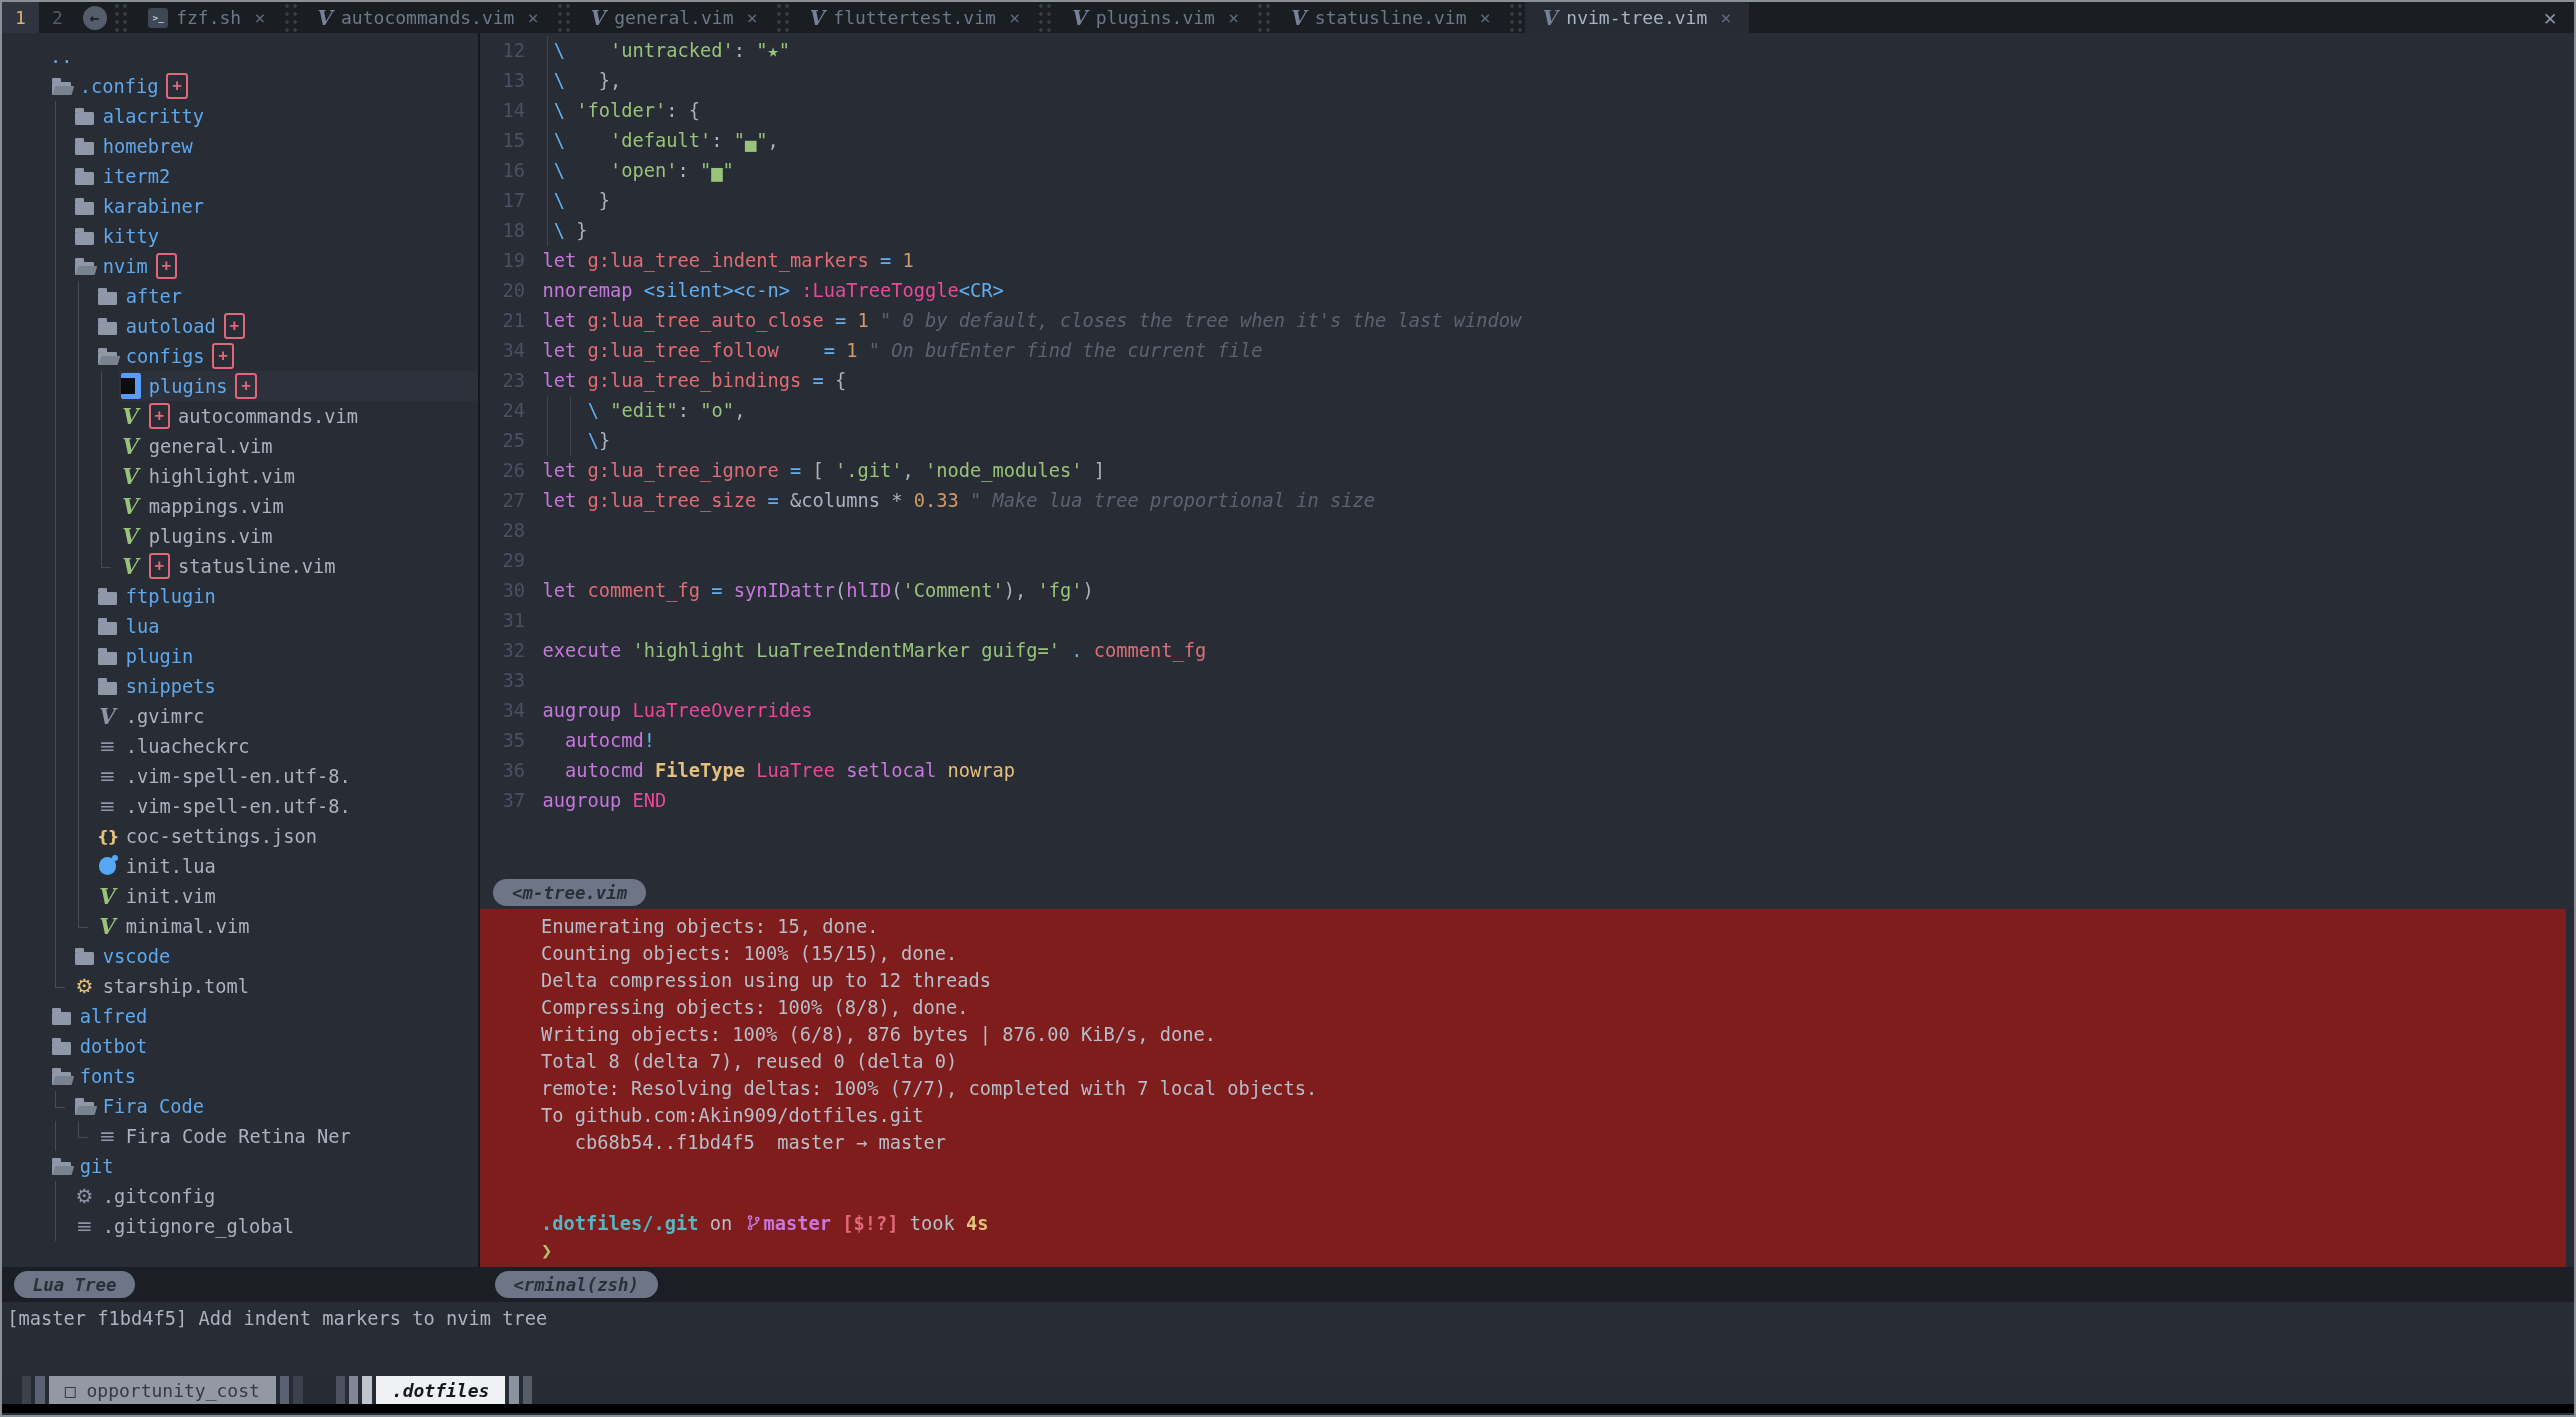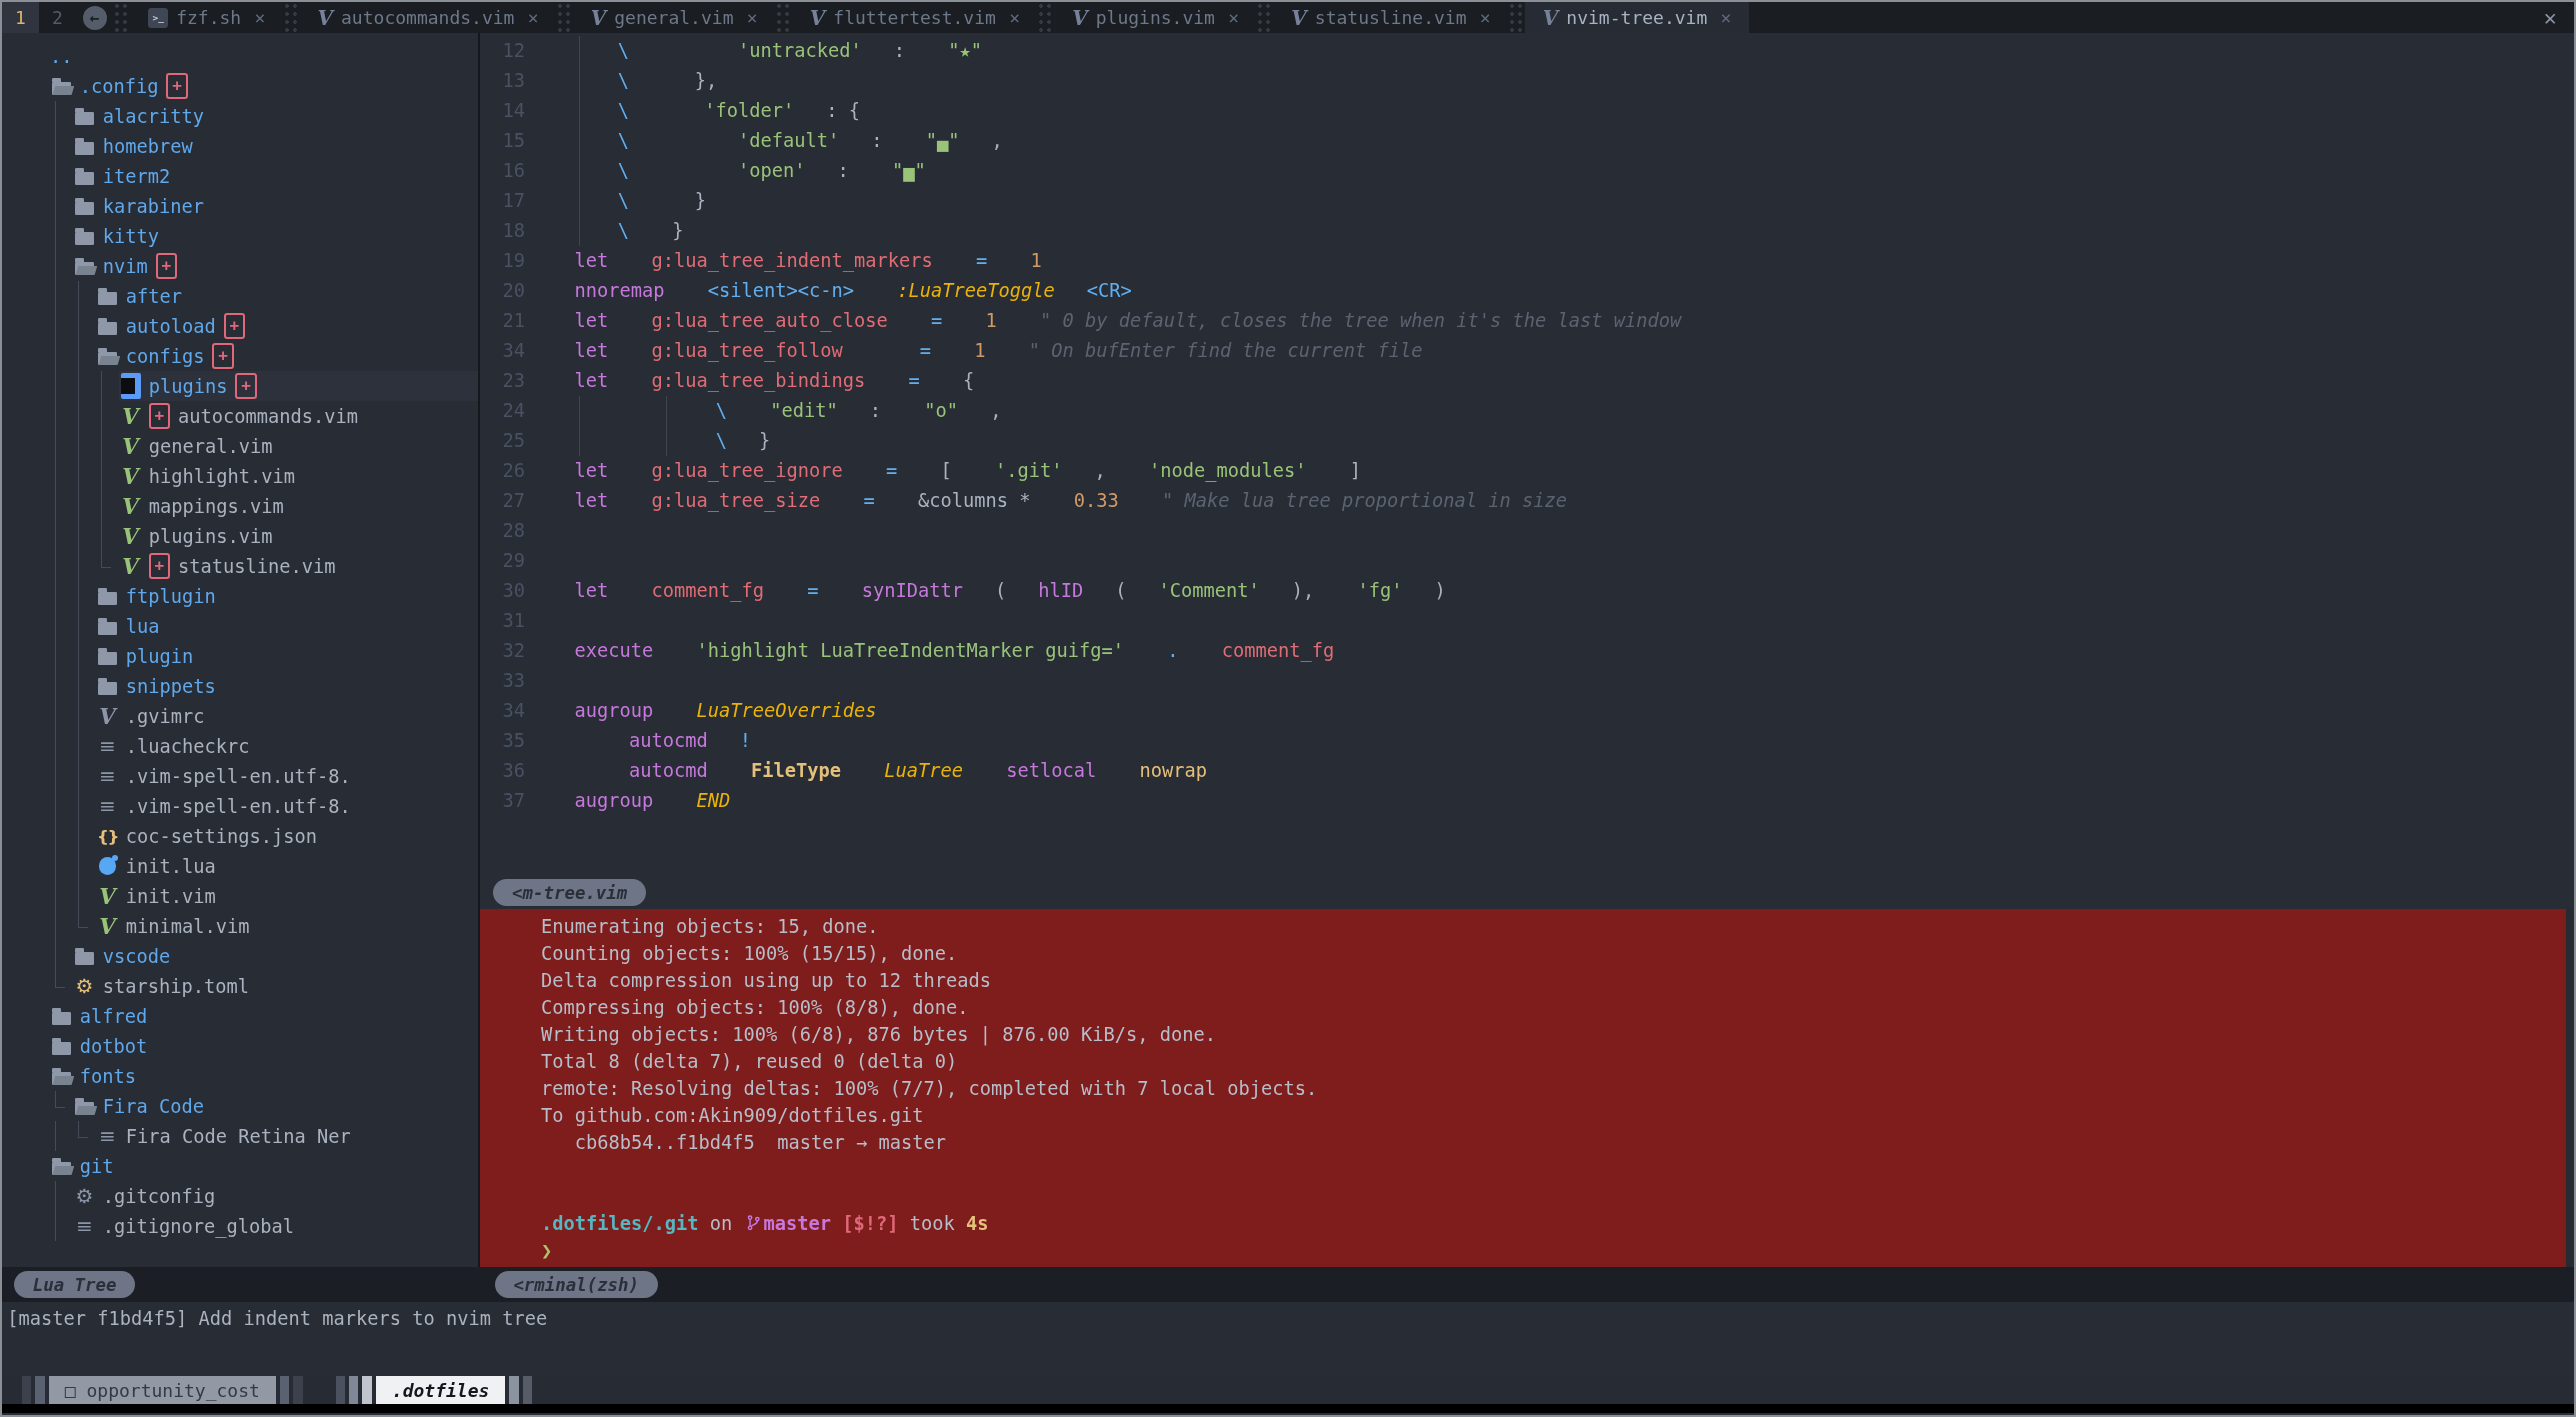--- a/index.html
+++ b/index.html
@@ -40,28 +40,28 @@
   .gear-y{color:#e5c07b;} .gear-gr{color:#8c96a8;}
   .cursorg{width:20px;height:25.4px;background:#5b9bf8;border-radius:2px;position:relative;}
   .cursorg::after{content:"";position:absolute;left:0px;top:4.7px;width:14.7px;height:16px;background:#0c0d10;}
   .gitplus{width:17.4px;height:21.4px;border:2px solid #e0687a;border-radius:3.3px;color:#e0687a;font-size:16px;font-weight:bold;display:inline-flex;align-items:center;justify-content:center;margin-left:8px;flex:none;}
   .gitplus.pre{margin-left:0;margin-right:8px;}
   .tlabel.dir{color:#5fa8ec;} .tlabel.file{color:#abb2bf;}
   .trow .selwrap{display:flex;align-items:center;flex:1;height:30px;background:#2c313c;}
   
   .rightcol{flex:1;display:flex;flex-direction:column;min-width:0;}
   .editor{height:841px;flex:none;background:#282c34;padding-top:2.7px;font-size:18.7px;overflow:hidden;}
-  .cline{height:30px;display:flex;align-items:center;white-space:pre;gap:32px;}
+  .cline{height:30px;display:flex;align-items:center;white-space:pre;}
   .lnum{width:45px;flex:none;text-align:right;color:#495162;margin-right:17.4px;}
   .cg{width:11.4px;height:30px;position:relative;flex:none;}
   .cg.v::before{content:"";position:absolute;left:4.7px;top:0;bottom:0;width:1.3px;background:#3f4652;}
   .cg.s::before{content:none;}
   .c-kw{color:#c678dd;} .c-var{color:#e06c75;} .c-op{color:#61afef;} .c-num{color:#d19a66;}
   .c-str{color:#98c379;} .c-cmt{color:#5c6370;font-style:italic;} .c-pt{color:#abb2bf;}
-  .c-bl{color:#61afef;} .c-wh{color:#eab308;font-style:italic;} .c-yl{color:#e5c07b;} .c-yi{color:#e5c07b;font-weight:bold;}
+  .c-bl{color:#61afef;} .c-wh{color:#ec4899;} .c-yl{color:#e5c07b;} .c-yi{color:#e5c07b;font-weight:bold;}
   
   .ed-status{height:32px;flex:none;background:#282c34;display:flex;align-items:center;}
   .pill{background:#6d7586;color:#2a2f3a;font-style:italic;font-weight:bold;font-size:17.4px;border-radius:14.7px;padding:3.3px 18.7px;white-space:pre;}
   .terminal{flex:1;background:#7f1d1d;border-right:8px solid #262a33;padding:4px 0 0 61px;font-size:18.7px;overflow:hidden;color:#b7bec9;}
   .tline{height:27px;display:flex;align-items:center;white-space:pre;}
   .t-pl{color:#b7bec9;} .t-cyb{color:#56b6c2;font-weight:bold;} .t-prb{color:#c678dd;font-weight:bold;}
   .t-reb{color:#e0687a;font-weight:bold;} .t-ylb{color:#e5c07b;font-weight:bold;} .t-grn{color:#b2bf6e;}
   .branch-svg{display:inline-flex;align-items:center;margin:0 1.3px 0 1.3px;}
   .statusrow{height:35px;flex:none;background:#1b1e24;display:flex;align-items:center;}
   .statusrow .leftzone{width:478px;flex:none;display:flex;align-items:center;padding-left:12px;box-sizing:border-box;}

